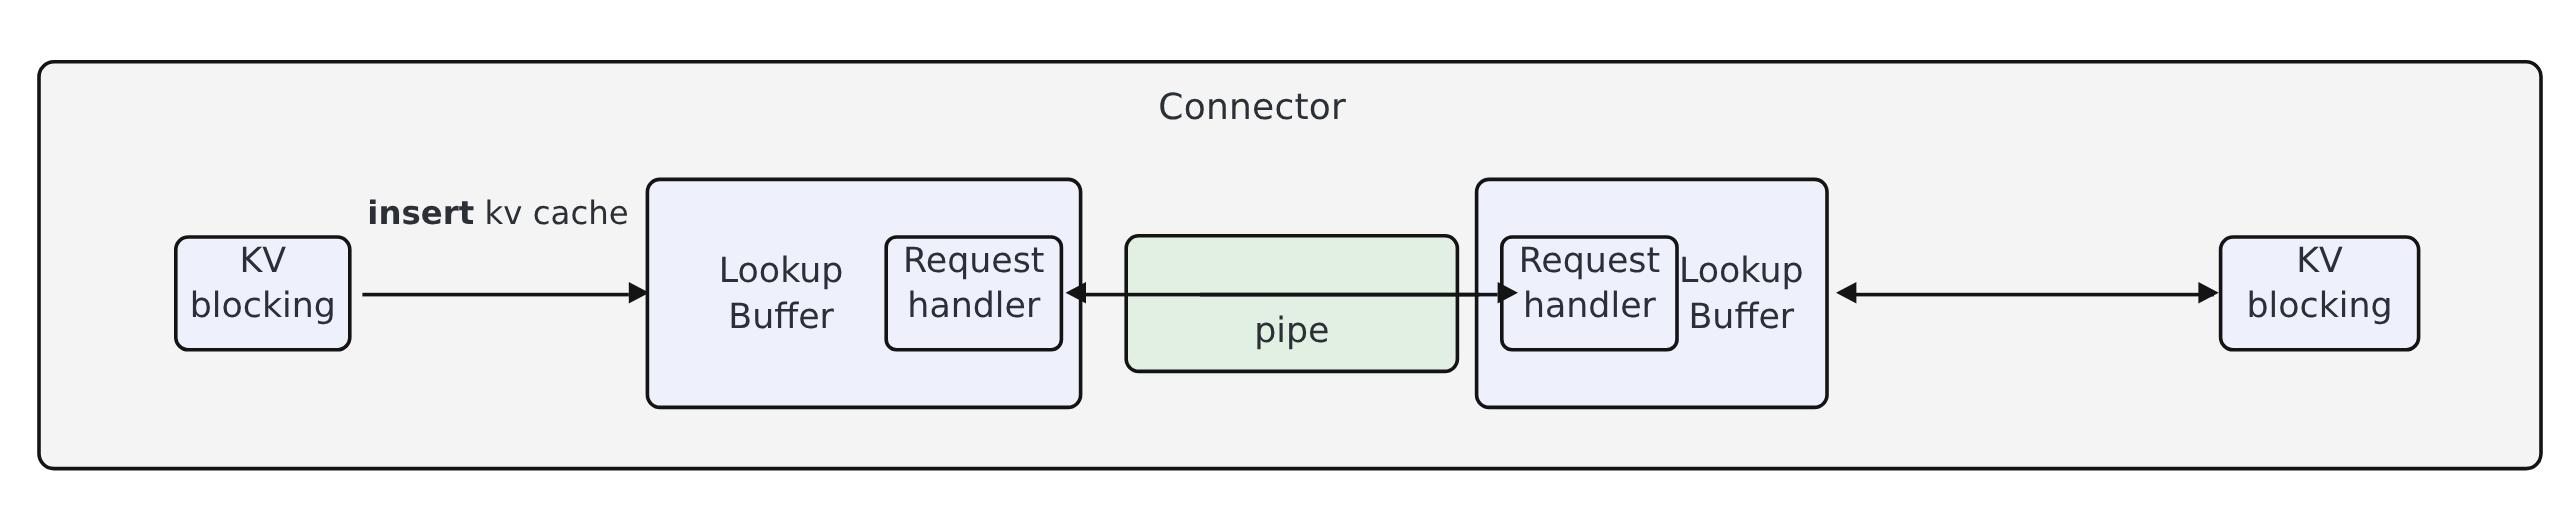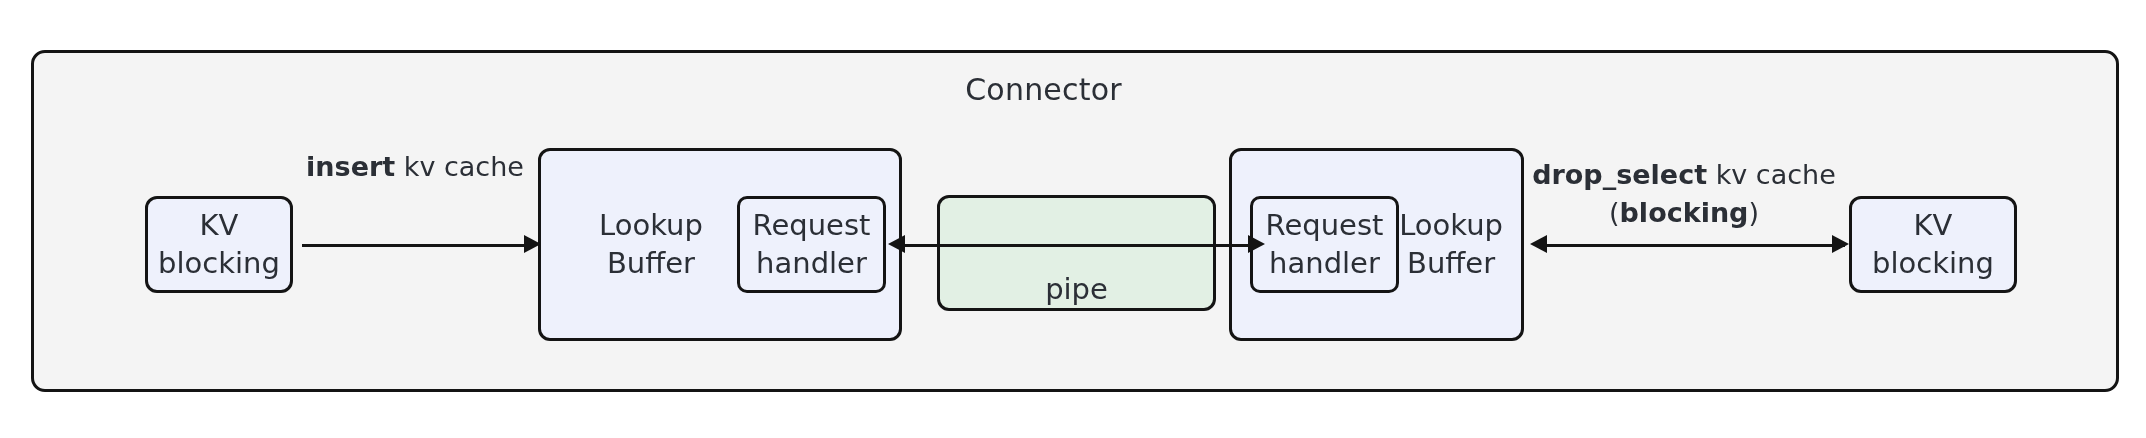--- a/index.html
+++ b/index.html
@@ -41,31 +41,32 @@
   }
 
   
   .node {
     position: absolute;
     box-sizing: border-box;
     background: #eef1fc;
     border: 3px solid #141414;
     border-radius: 12px;
     display: flex;
-    align-items: center;
+    align-items: flex-start;
     justify-content: center;
     text-align: center;
     color: #2b2f36;
     font-size: 29px;
     line-height: 1.28;
   }
   .node.pipe {
     background: #e2f0e4;
     border-radius: 12px;
     align-items: flex-end;
+    padding-bottom: 14px;
   }
 
   .node .node-label { display: block; }
 
   
   #kv-producer   { left: 145px;  top: 196px; width: 148px; height: 97px; }
   #buffer-left   { left: 538px;  top: 148px; width: 364px; height: 193px;
                    align-items: center; justify-content: flex-start; padding-left: 58px; }
   #handler-left  { left: 737px;  top: 196px; width: 149px; height: 97px; border-radius: 10px; }
   #pipe          { left: 937px;  top: 195px; width: 279px; height: 116px; }
@@ -115,21 +116,21 @@
   
   .edge-label {
     position: absolute;
     text-align: center;
     color: #2b2f36;
     font-size: 27px;
     line-height: 1.42;
     white-space: nowrap;
   }
   .edge-label .b { font-weight: 700; }
-  #label-insert      { left: 305px;  top: 148px; width: 220px; }
+  #label-insert      { left: 305px;  top: 160px; width: 220px; }
   #label-drop-select { left: 1530px; top: 156px; width: 308px; }
 </style>
 </head>
 <body>
 
 <div id="canvas">
 
   <div class="connector-box"></div>
   <div class="connector-title">Connector</div>
 
@@ -185,18 +186,14 @@
 
   <div class="arrow-line" id="edge2-line"></div>
   <div class="arrow-head left" id="edge2-head"></div>
 
   <div class="arrow-line" id="edge3-line"></div>
   <div class="arrow-head right" id="edge3-head"></div>
 
   <div class="arrow-line" id="edge4-line"></div>
   <div class="arrow-head right" id="edge4-head-right"></div>
   <div class="arrow-head left" id="edge4-head-left"></div>
-  <div class="edge-label" id="label-drop-select">
-    <div><span class="b">drop_select</span><span> kv cache</span></div>
-    <div><span>(</span><span class="b">blocking</span><span>)</span></div>
-  </div>
 
 </div>
 
 </body></html>

